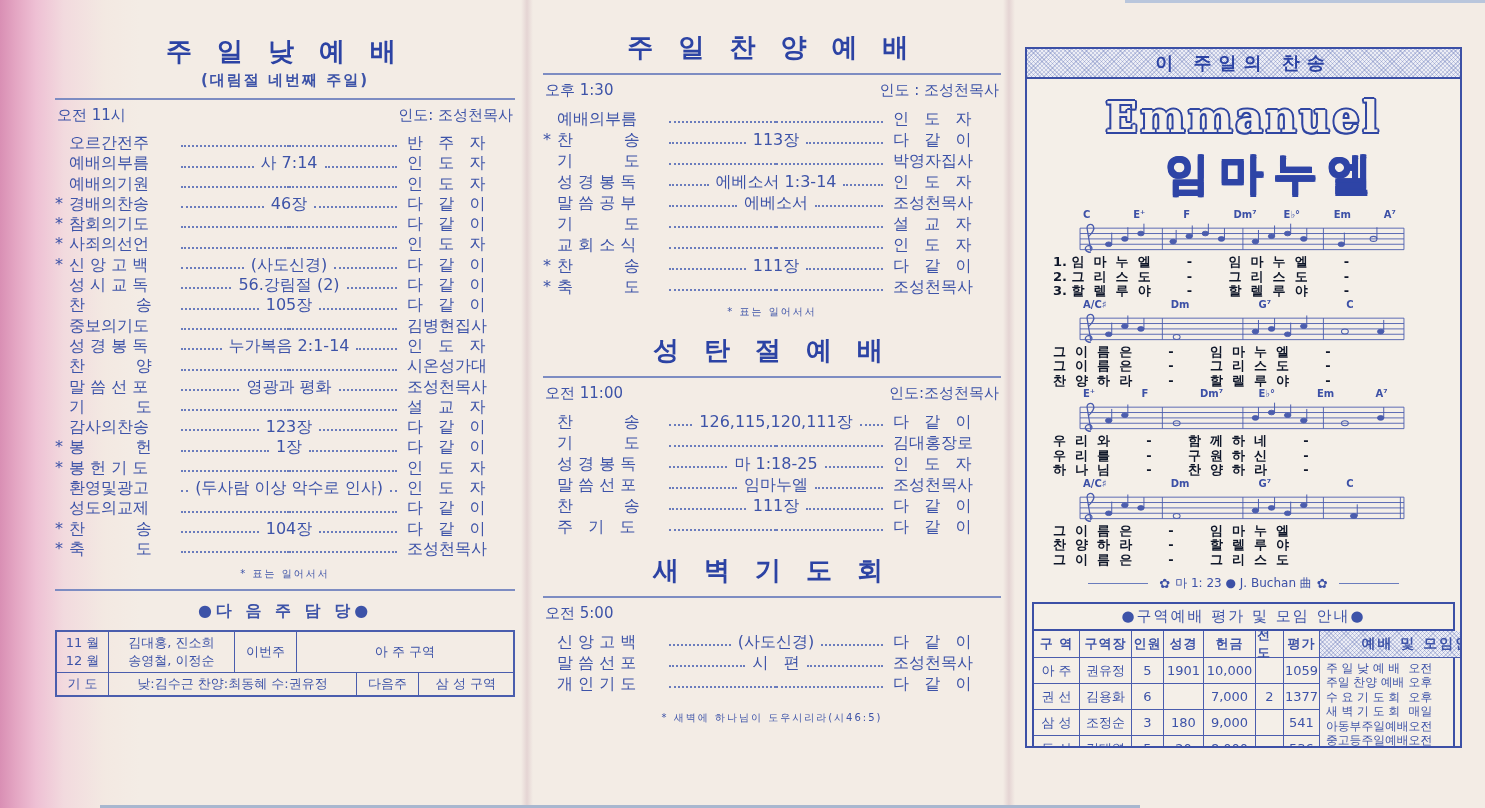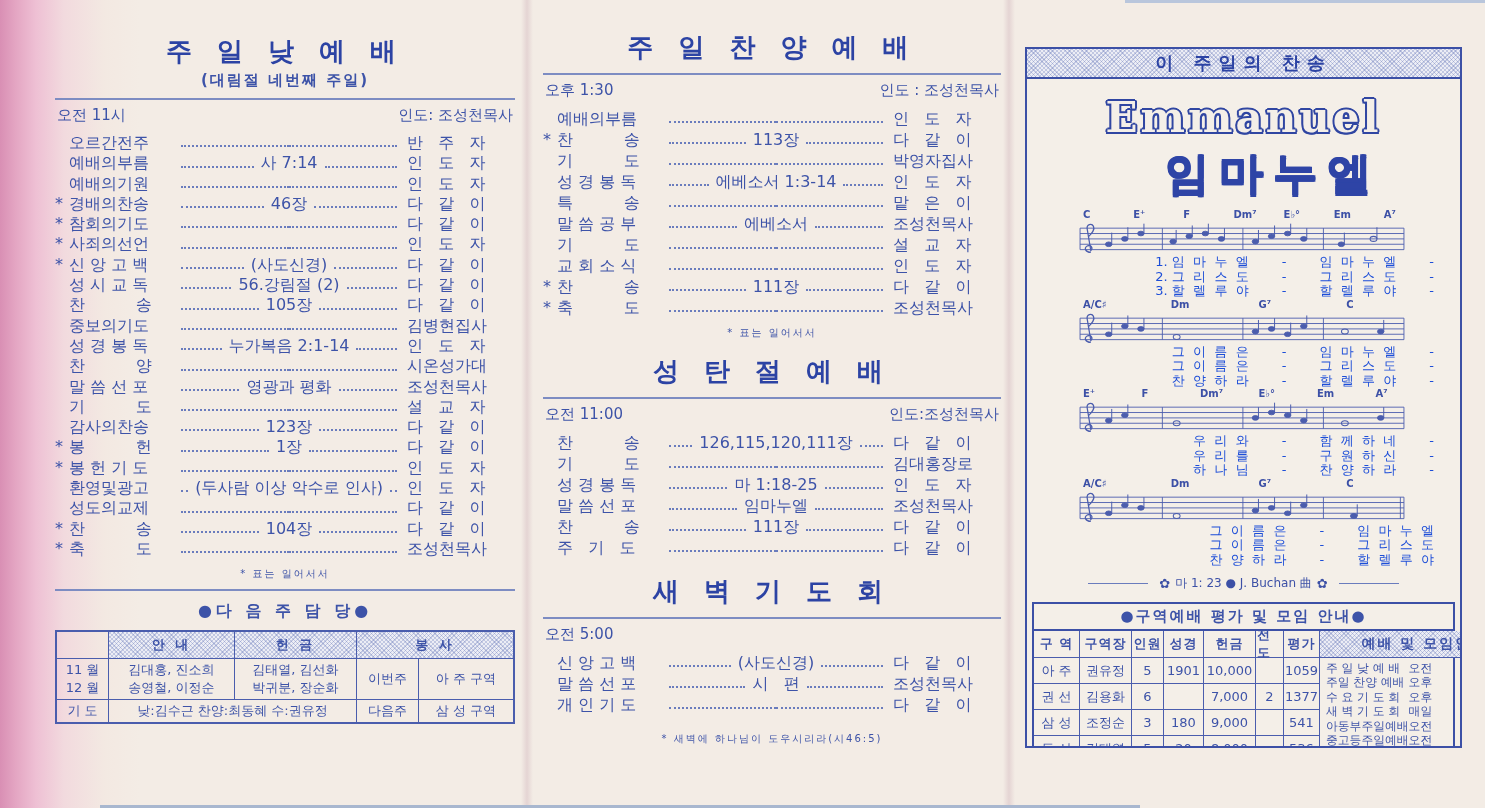--- a/index.html
+++ b/index.html
@@ -59,27 +59,27 @@
     font-size:18px; font-weight:bold; letter-spacing:7px; color:#2c43a4; }
   .title-en { text-align:center; margin-top:14px; font-family:"DejaVu Serif","Liberation Serif",serif;
     font-size:42px; font-weight:bold; letter-spacing:3px; color:#f4efe8;
     text-shadow:2px 0 #3046a2,-2px 0 #3046a2,0 2px #3046a2,0 -2px #3046a2,1.5px 1.5px #3046a2,-1.5px -1.5px #3046a2,1.5px -1.5px #3046a2,-1.5px 1.5px #3046a2; }
   .title-ko { text-align:center; margin:2px 0 6px 58px; font-size:44px; font-weight:bold; letter-spacing:10px; color:#2e44a6;
     text-shadow:1.5px 0 #2e44a6,0 1.5px #2e44a6,1.5px 1.5px #2e44a6; }
   .staff-block { padding:0 26px; }
   .chords { display:flex; padding-left:30px; font-size:10px; font-weight:bold; color:#3c50a6; height:12px; }
   .chords span { flex:1; }
   .staff-svg { display:block; }
-  .lyrics { text-align:right; font-size:13px; line-height:14.5px; white-space:pre; color:#1d4ed8; }
+  .lyrics { text-align:left; font-size:13px; line-height:14.5px; white-space:pre; color:#0f172a;font-weight:bold; }
   .credit { display:flex; align-items:center; justify-content:center; margin-top:8px; font-size:12px; color:#3c50a6; }
   .credit .dash { width:60px; border-top:1.5px solid #6a7cbd; margin:0 6px; }
   .credit .fl { margin:0 5px; font-size:13px; }
 
   .gtable { margin:10px 5px 0 5px; border:2px solid #3c50a6; font-size:13px; }
-  .gtitle { text-align:center; font-weight:bold; font-size:15px; letter-spacing:2px; padding:3px 0; border-bottom:2px solid #3c50a6; }
+  .gtitle { text-align:center; font-weight:normal; font-size:15px; letter-spacing:2px; padding:3px 0; border-bottom:2px solid #3c50a6; }
   .gbody { display:flex; }
   .gleft { width:286px; flex:none; }
   .grow { display:flex; }
   .gcell { border-right:1.2px solid #4a5dad; border-bottom:1.2px solid #4a5dad;
     display:flex; align-items:center; justify-content:center; padding:1px; height:26px; }
   .ghead .gcell { font-weight:bold; height:27px; letter-spacing:1px; }
   .gc0{width:46px;} .gc1{width:52px;} .gc2{width:32px;} .gc3{width:40px;} .gc4{width:52px;} .gc5{width:28px;} .gc6{width:36px; border-right:none... } 
   .gc6{width:36px;}
   .gright { flex:1; display:flex; flex-direction:column; }
   .sched-head { height:27px; border-bottom:1.2px solid #4a5dad; display:flex; align-items:center; justify-content:center;
@@ -296,33 +296,25 @@
           <span class="mid"></span>
           <span class="dots"></span>
           <span class="who">조성천목사</span>
         </div>
 
     </div>
     <div class="stand-note">* 표는 일어서서</div>
     <hr class="rule">
     <div class="nw-title">●다 음 주 담 당●</div>
     <div class="nw-table">
-      <div class="nw-r nw-head">
-        <div class="nw-c nw-c0"></div>
-        <div class="nw-c nw-c1 hatch">안   내</div>
-        <div class="nw-c nw-c2 hatch">헌   금</div>
-        <div class="nw-c nw-c4 hatch" style="flex:1">봉   사</div>
-      </div>
       <div class="nw-r">
         <div class="nw-c nw-c0">11 월
 12 월</div>
         <div class="nw-c nw-c1">김대홍, 진소희
 송영철, 이정순</div>
-        <div class="nw-c nw-c2">김태열, 김선화
-박귀분, 장순화</div>
         <div class="nw-c nw-c3">이번주</div>
         <div class="nw-c nw-c4">아   주 구역</div>
       </div>
       <div class="nw-r">
         <div class="nw-c nw-c0">기 도</div>
         <div class="nw-c nw-span2">낮:김수근   찬양:최동혜   수:권유정</div>
         <div class="nw-c nw-c3">다음주</div>
         <div class="nw-c nw-c4">삼   성 구역</div>
       </div>
     </div>
@@ -367,28 +359,20 @@
 
           <div class="lrow">
             <span class="star"></span>
             <span class="lbl">성 경 봉 독</span>
             <span class="dots"></span>
             <span class="mid">에베소서 1:3-14</span>
             <span class="dots"></span>
             <span class="who">인   도   자</span>
           </div>
 
-          <div class="lrow">
-            <span class="star"></span>
-            <span class="lbl">특          송</span>
-            <span class="dots"></span>
-            <span class="mid"></span>
-            <span class="dots"></span>
-            <span class="who">맡   은   이</span>
-          </div>
 
           <div class="lrow">
             <span class="star"></span>
             <span class="lbl">말 씀 공 부</span>
             <span class="dots"></span>
             <span class="mid">에베소서</span>
             <span class="dots"></span>
             <span class="who">조성천목사</span>
           </div>
 
@@ -699,22 +683,22 @@
             <line x1="221.4" y1="20" x2="221.4" y2="8" stroke-width="1.1"></line>
           <ellipse cx="236" cy="26" rx="3.6" ry="2.6"></ellipse>
             <line x1="239.4" y1="26" x2="239.4" y2="13" stroke-width="1.1"></line>
           <ellipse cx="254" cy="17" rx="3.6" ry="2.6"></ellipse>
             <line x1="257.4" y1="17" x2="257.4" y2="5" stroke-width="1.1"></line>
           <ellipse cx="310" cy="29" rx="3.8" ry="2.8"></ellipse>
             <line x1="313.8" y1="29" x2="313.8" y2="16" stroke-width="1.1"></line>
         </g>
       </svg>
       <div class="lyrics">그  이  름  은        -        임  마  누  엘</div>
+      <div class="lyrics">찬  양  하  라        -        할  렐  루  야</div>
       <div class="lyrics">그  이  름  은        -        그  리  스  도</div>
-      <div class="lyrics">찬  양  하  라        -        할  렐  루  야</div>
     </div>
 
     <div class="credit">
       <span class="dash"></span>
       <span class="fl">✿</span>
       <span>마 1: 23 ●  J. Buchan  曲</span>
       <span class="fl">✿</span>
       <span class="dash"></span>
     </div>
 

